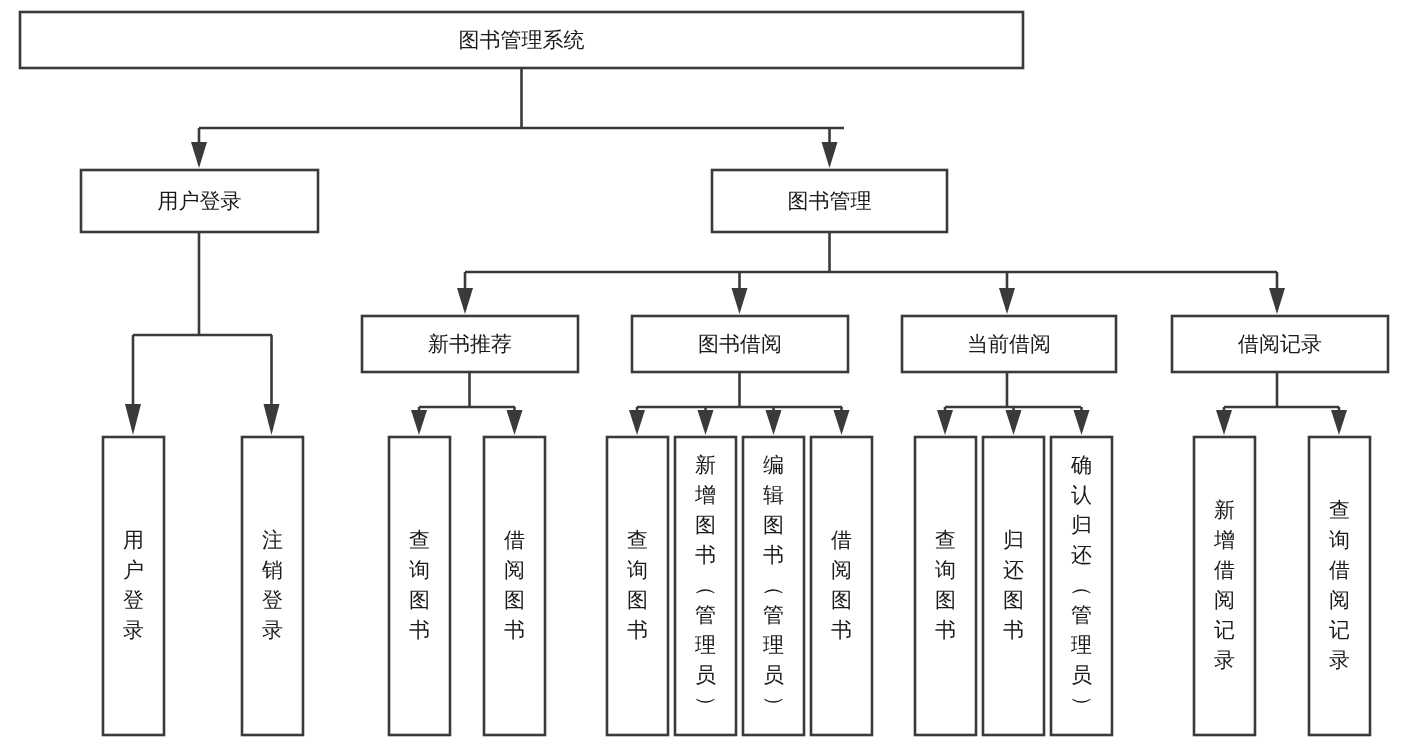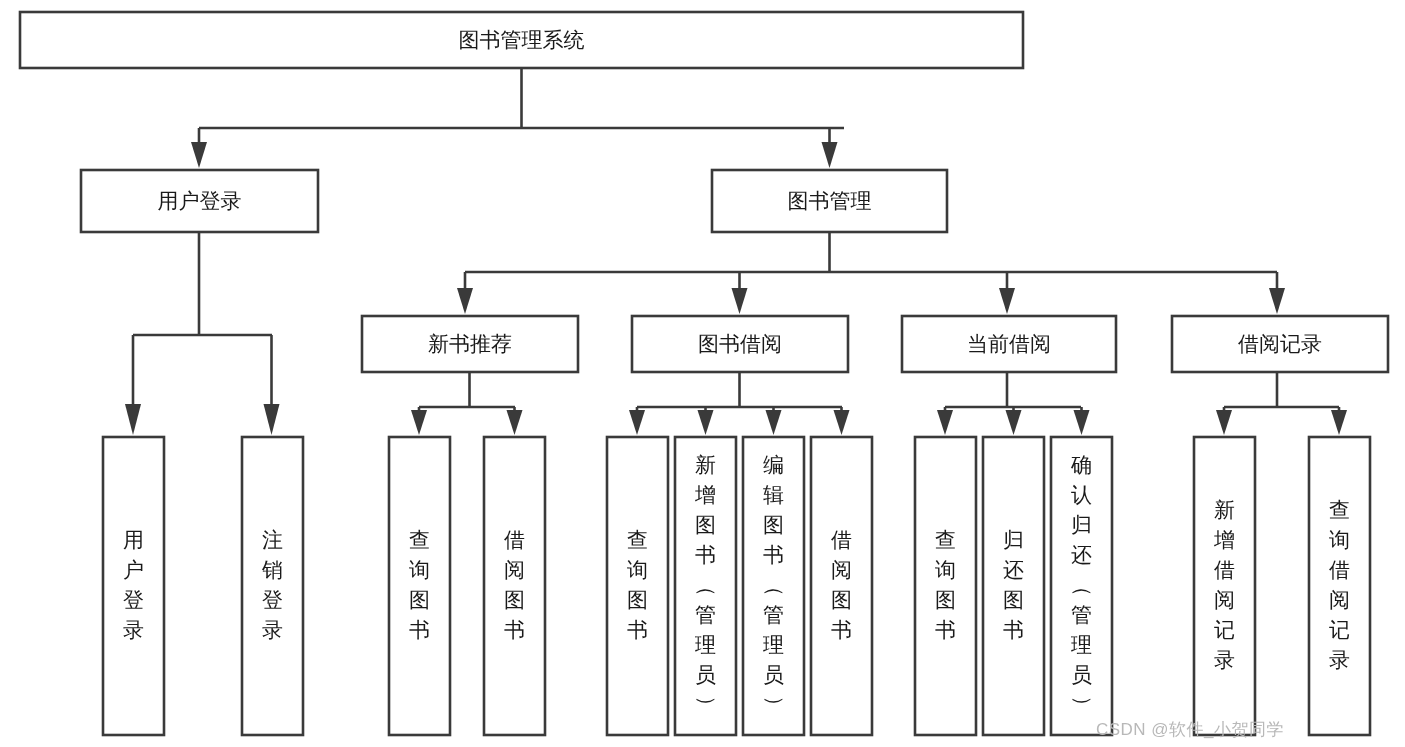--- a/index.html
+++ b/index.html
@@ -311,14 +311,13 @@
           <text class="node-label-v" x="1339.5" y="541" text-anchor="middle" dominant-baseline="middle">询</text>
           <text class="node-label-v" x="1339.5" y="571" text-anchor="middle" dominant-baseline="middle">借</text>
           <text class="node-label-v" x="1339.5" y="601" text-anchor="middle" dominant-baseline="middle">阅</text>
           <text class="node-label-v" x="1339.5" y="631" text-anchor="middle" dominant-baseline="middle">记</text>
           <text class="node-label-v" x="1339.5" y="661" text-anchor="middle" dominant-baseline="middle">录</text>
         </g>
       </g>
 
   </svg>
 
-  <div class="watermark-text">CSDN @软件_小贺同学</div>
 </div>
 
 </body></html>

